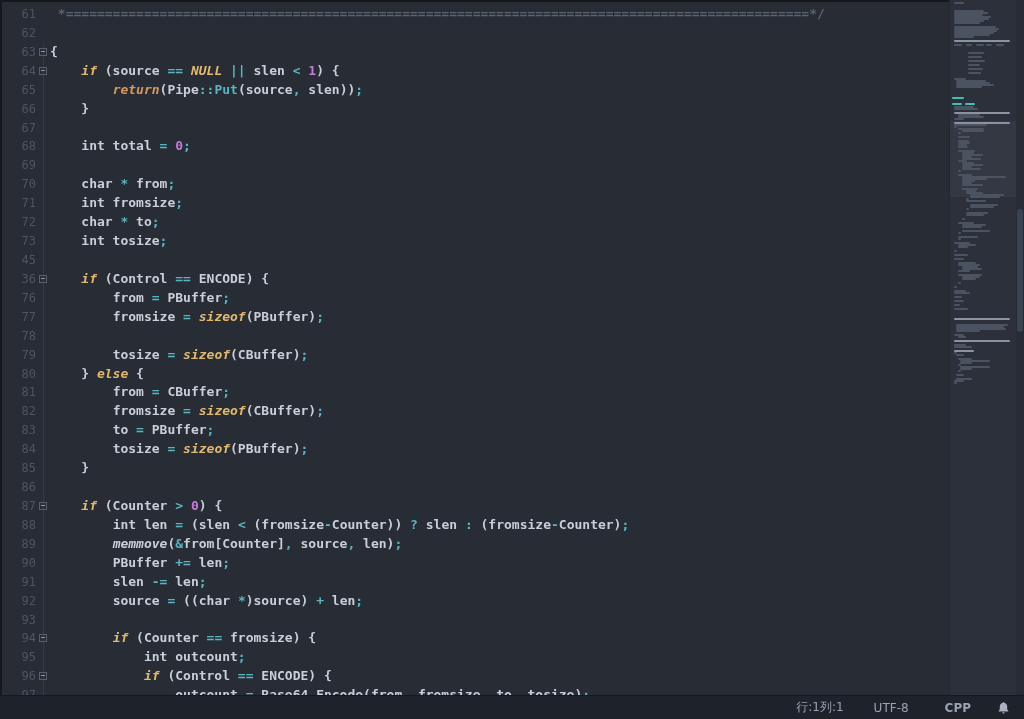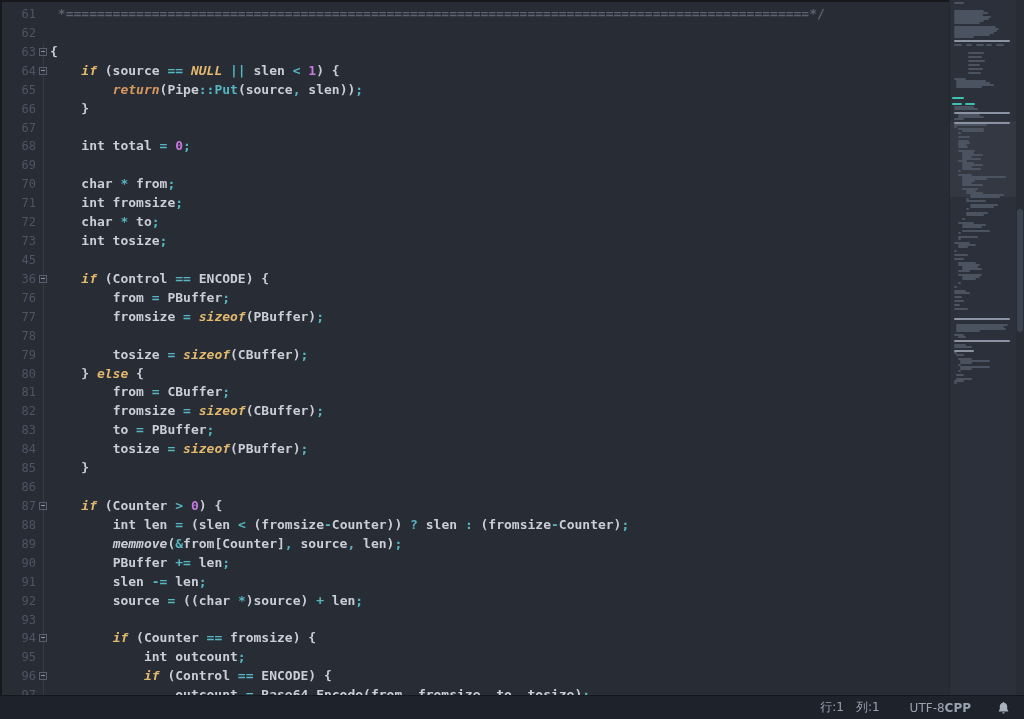--- a/index.html
+++ b/index.html
@@ -29,22 +29,22 @@
   .m3{background:#3ec1b0;}
   .mviewport{position:absolute;left:0;right:0;top:121px;height:76px;background:rgba(255,255,255,.045);}
   
   .scrollbar{position:absolute;top:0;right:0;width:8px;height:719px;background:#282c34;}
   .thumb{position:absolute;left:1px;right:1px;top:209px;height:123px;background:#3c4350;border-radius:4px;}
   
   .statusbar{position:absolute;left:0;right:0;bottom:0;height:23px;background:#1e222b;
              border-top:1px solid #15181e;display:flex;align-items:center;justify-content:flex-end;
              font-family:"DejaVu Sans",sans-serif;font-size:12px;color:#9aa3b2;z-index:5;}
   .sb-item{margin-right:0;cursor:default;}
-  .sb-caret{display:flex;gap:12px;margin-right:30px;}
-  .sb-enc{}
+  .sb-caret{display:flex;margin-right:30px;}
+  .sb-enc{margin-right:36px;}
   .sb-syn{margin-right:26px;font-weight:bold;}
   .sb-bell{margin-right:14px;display:flex;align-items:center;}
 </style>
 </head>
 <body>
 
 <div class="app">
 
   <div class="guide"></div>
 

